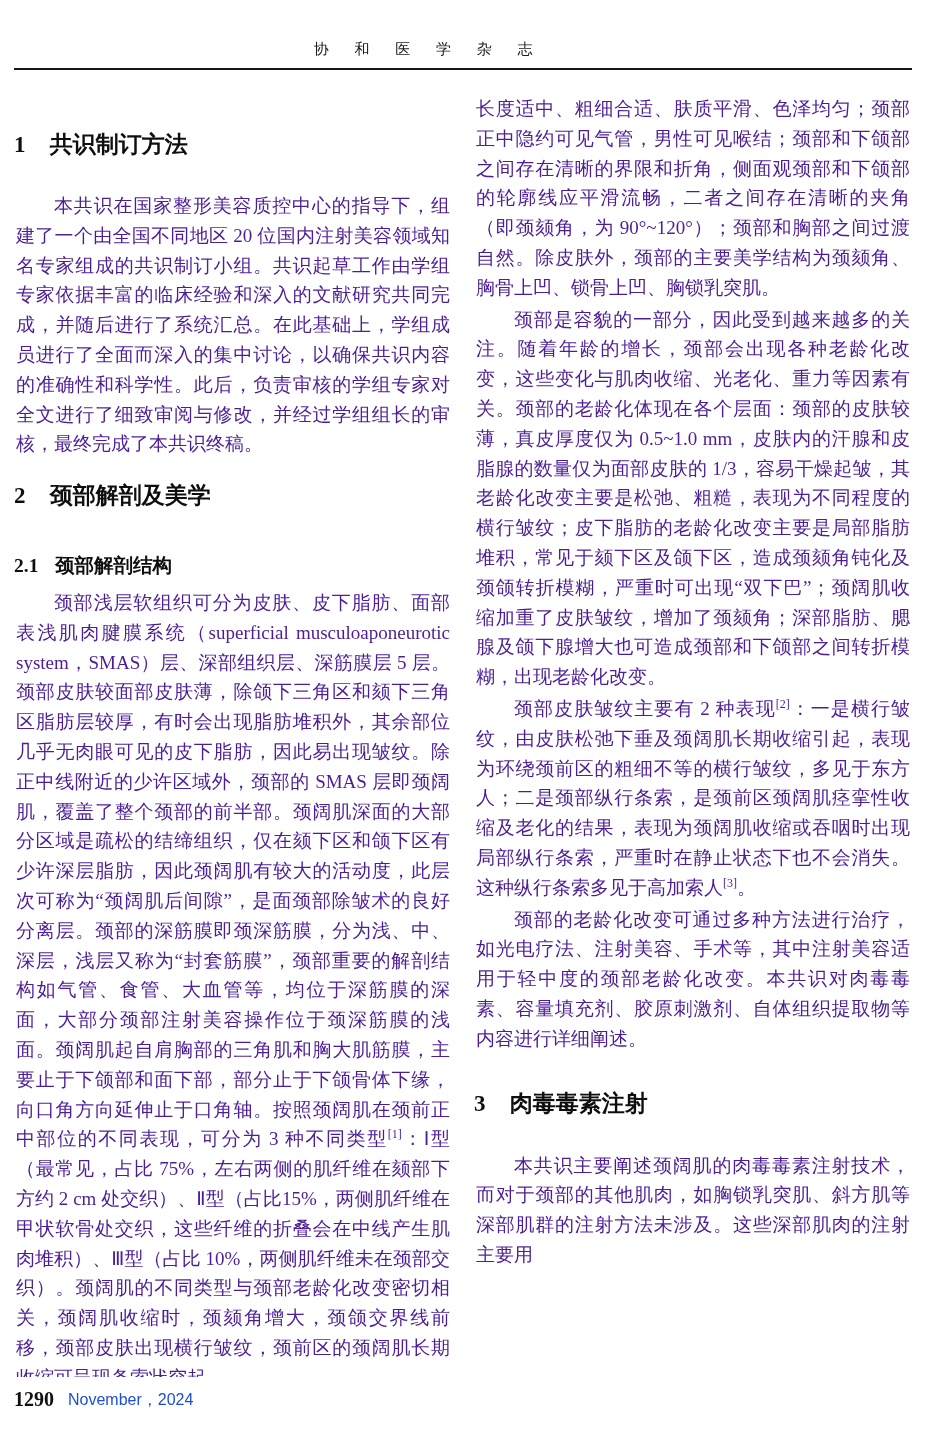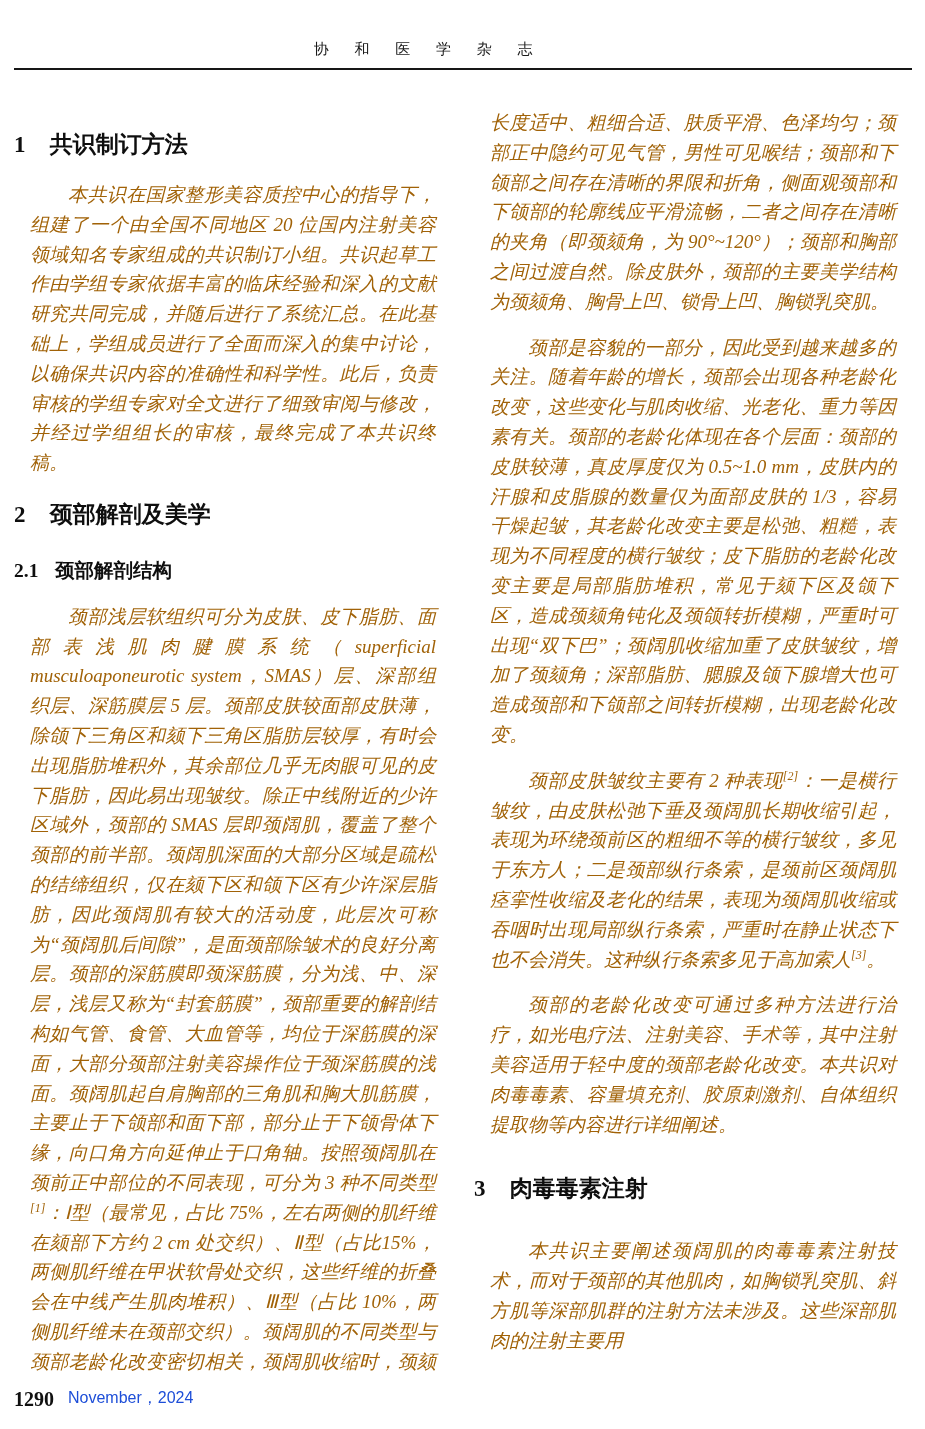--- a/index.html
+++ b/index.html
@@ -33,65 +33,64 @@
     position: absolute;
     top: 75px;
     width: 438px;
     height: 1302px;
     overflow: hidden;
   }
   .col-left  { left: 14px; }
   .col-right { left: 474px; }
 
   p.body-par {
-    margin: 16px;
+    margin: 2px;
     font-size: 19px;
     line-height: 29.8px;
     text-align: justify;
     text-justify: inter-ideograph;
-    color: #a16207;
-    font-style: italic;
+    color: #4c1d95;
   }
   p.indent { text-indent: 2em; }
 
   sup {
     font-size: 12px;
     line-height: 0;
     vertical-align: super;
   }
 
   .sec-heading {
     font-family: "Liberation Sans", sans-serif;
     font-weight: 700;
     font-size: 23px;
     color: #0e0e0e;
     margin: 0;
   }
   .sec-heading .sec-num { margin-right: 1.05em; font-family: "Liberation Serif", serif; }
-  .h-1 { margin-top: 54px; margin-bottom: 20px; }
-  .h-2 { margin-top: 21px; margin-bottom: 26px; }
+  .h-1 { margin-top: 54px; margin-bottom: 31px; }
+  .h-2 { margin-top: 21px; margin-bottom: 40px; }
   .h-3 { margin-top: 34px; margin-bottom: 32px; }
 
   .sub-heading {
     font-family: "Liberation Sans", sans-serif;
     font-weight: 700;
     font-size: 19.5px;
     line-height: 29.8px;
     color: #0e0e0e;
     margin: 6px 0 7px 0;
   }
   .sub-heading .sec-num { margin-right: 0.85em; font-family: "Liberation Serif", serif; }
   .sub-heading.tight { margin: 2px 0 8px 0; }
 
   
   .folio {
     position: absolute;
     left: 14px; top: 1388px;
     display: flex;
-    align-items: flex-start;
+    align-items: flex-end;
     gap: 14px;
   }
   .folio .page-num {
     font-family: "Liberation Serif", serif;
     font-weight: 700;
     font-size: 20px;
     color: #101010;
   }
   .folio .issue {
     font-family: "Liberation Sans", sans-serif;

